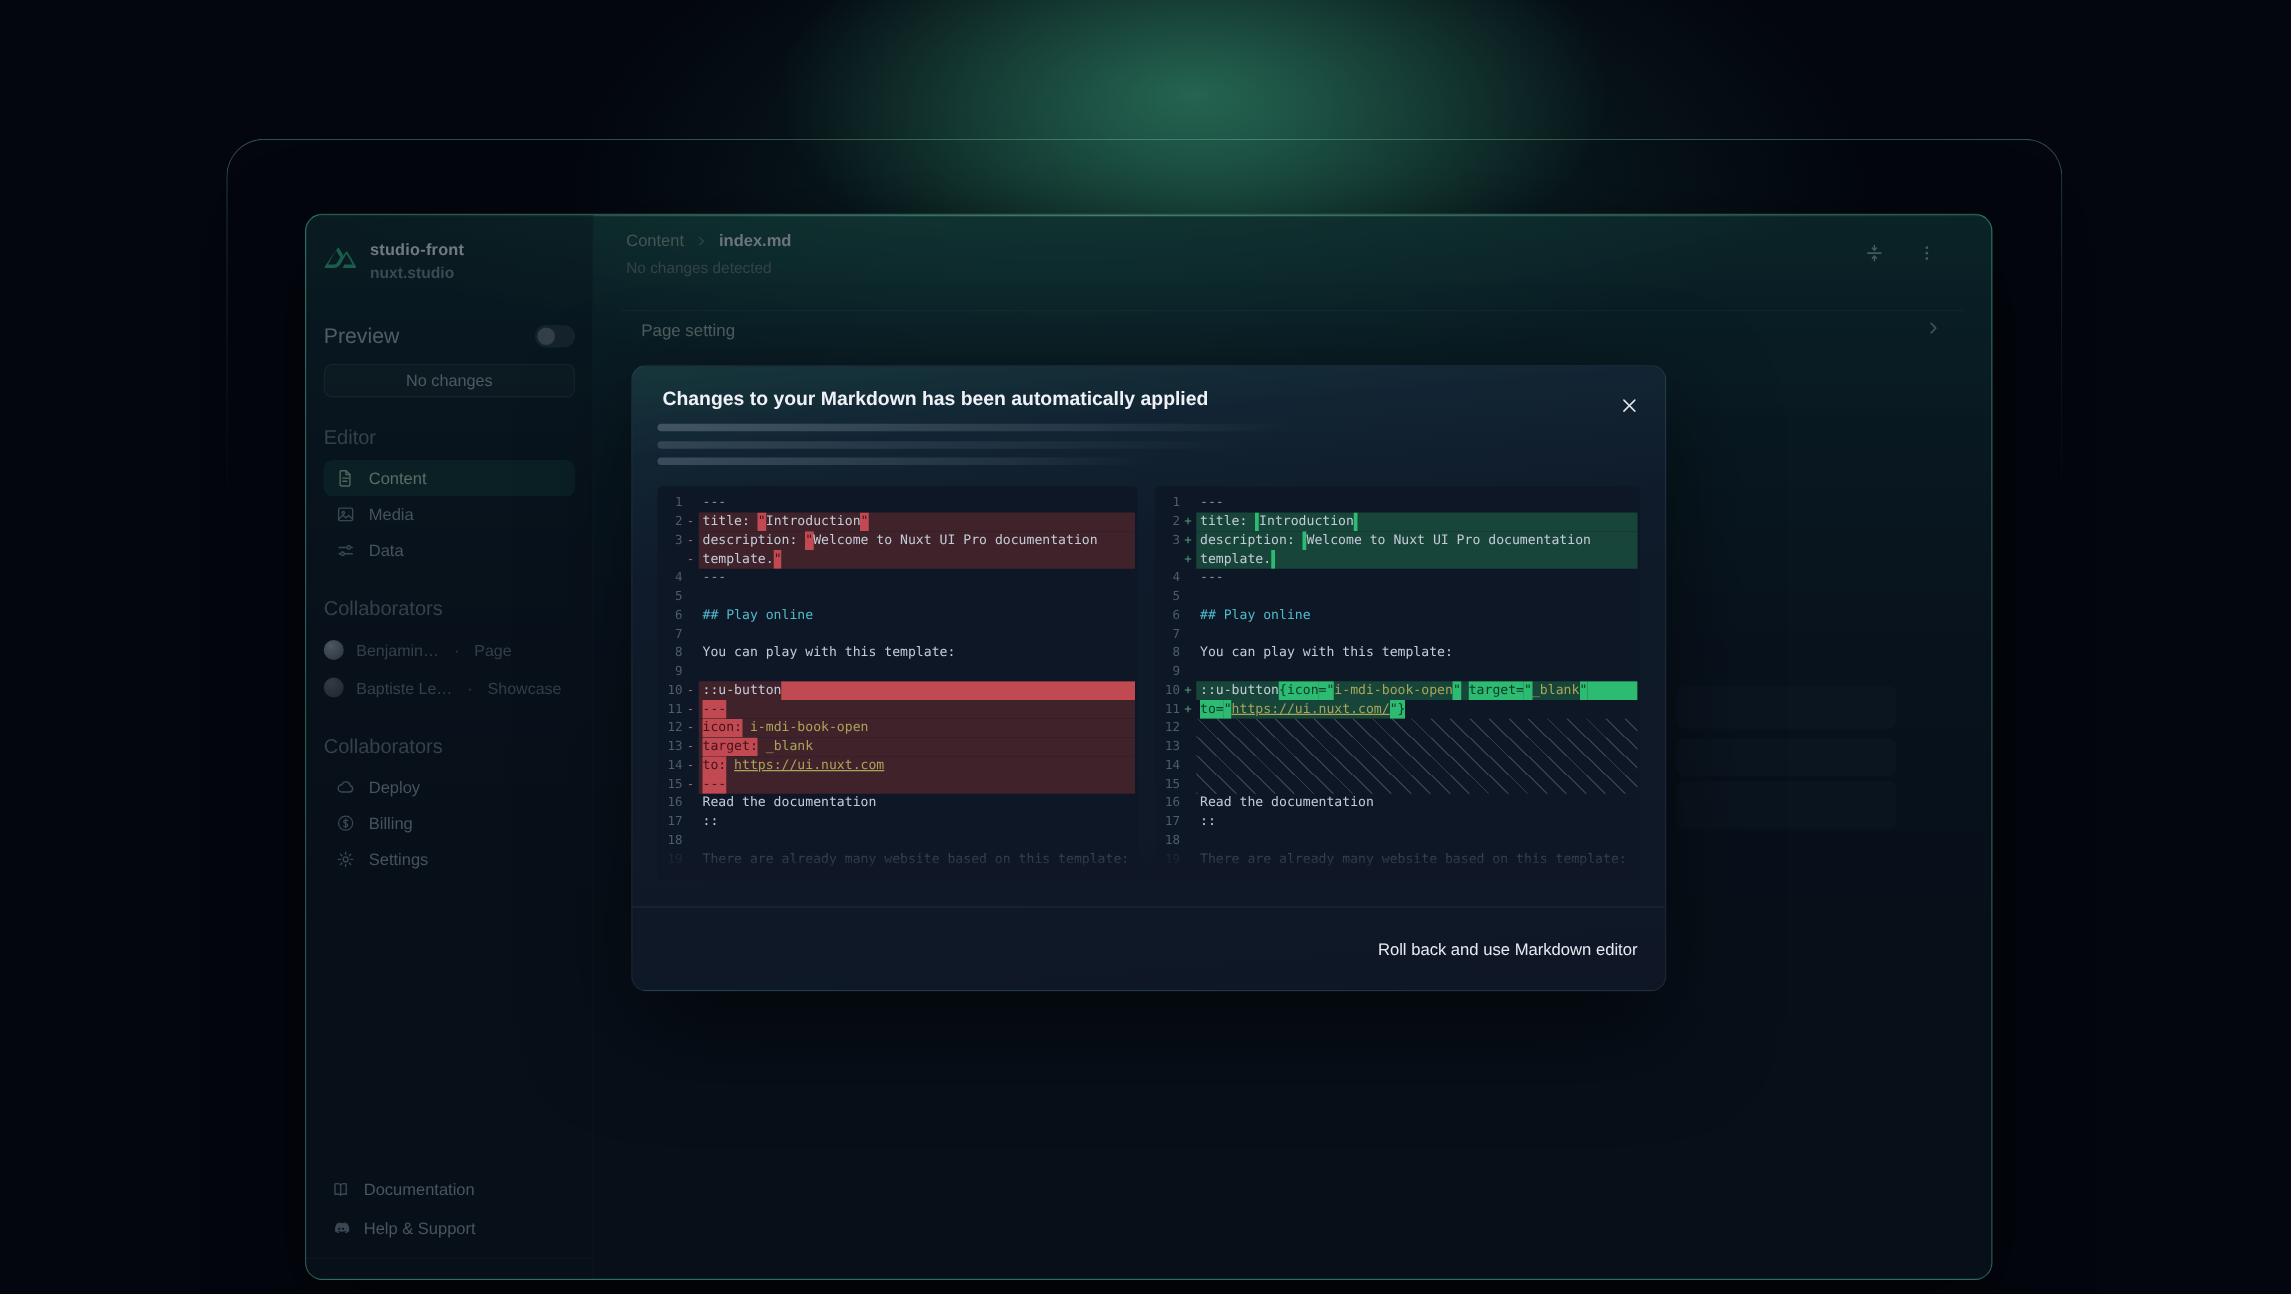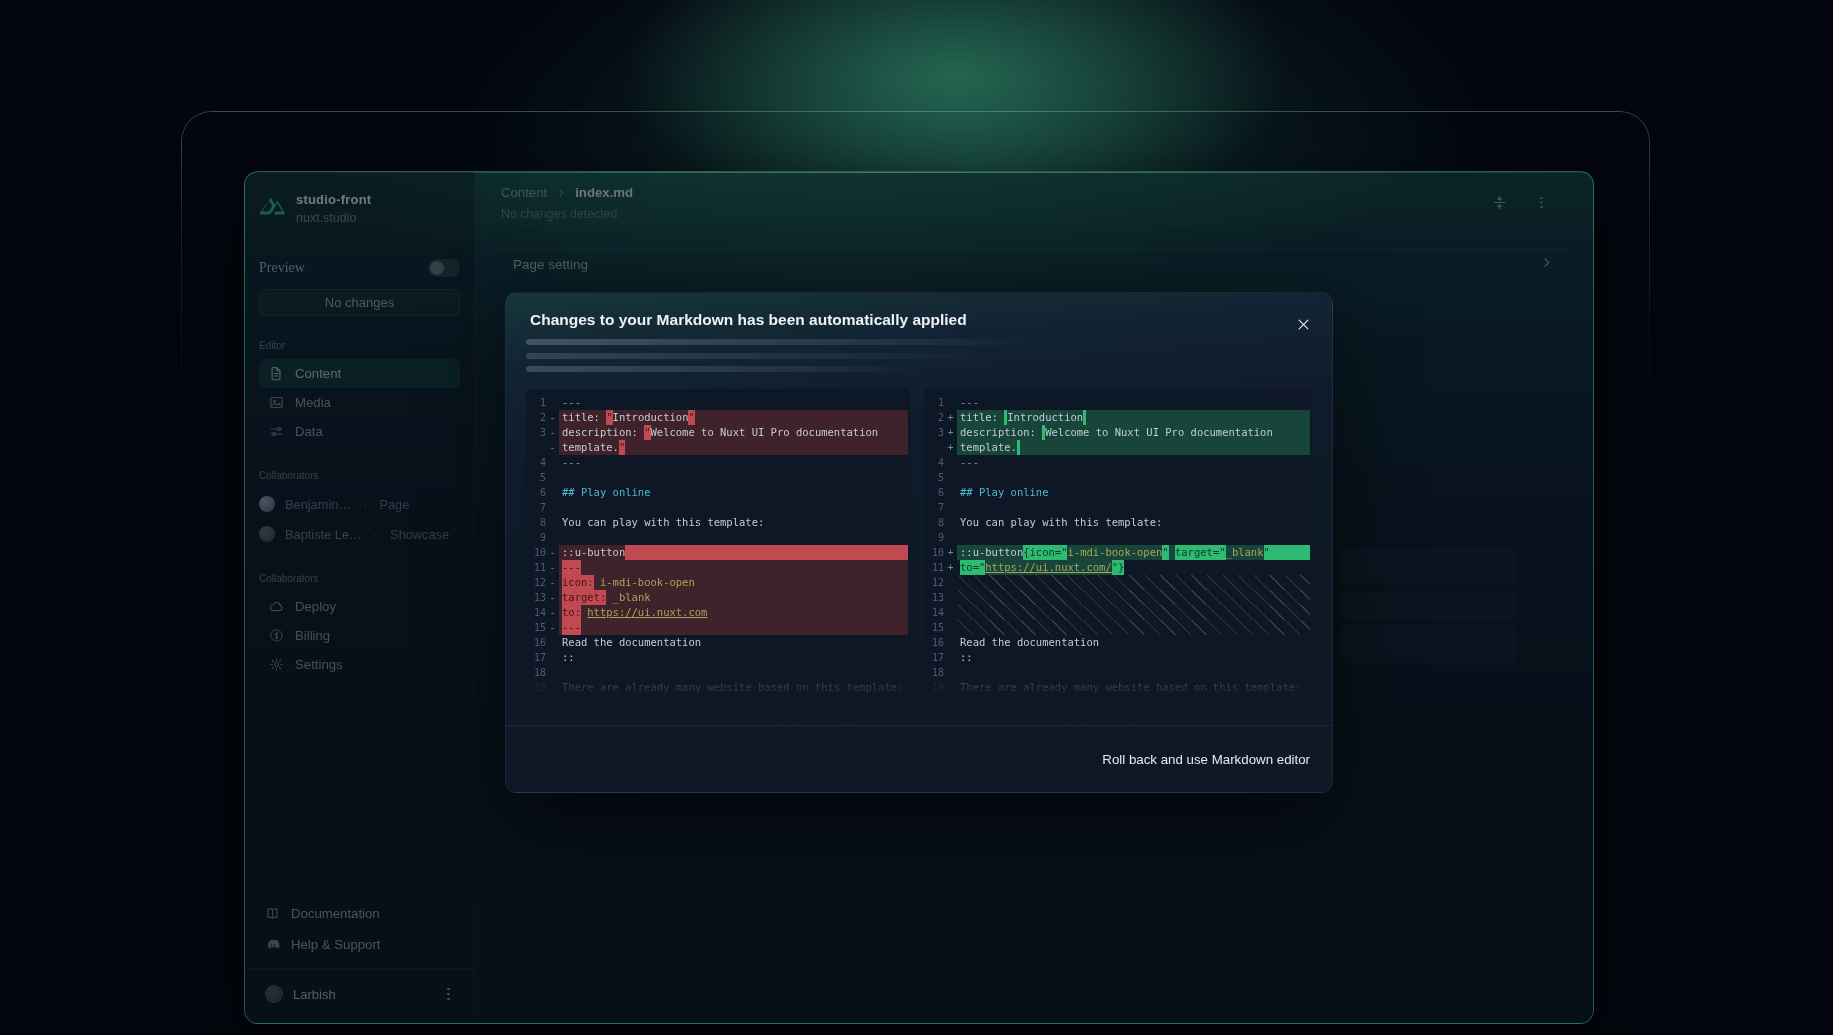--- a/index.html
+++ b/index.html
@@ -31,29 +31,29 @@
 
   .backdrop { position:absolute; inset:0; background:rgba(3,8,16,.45); z-index:5; }
 
   
   .sidebar { position:absolute; left:0; top:0; bottom:0; width:230px; padding:0 14px;
     background:rgba(12,21,31,.38); border-right:1px solid rgba(255,255,255,.05);
     display:flex; flex-direction:column; }
   .sb-header { display:flex; gap:10px; margin-top:20px; align-items:flex-start; }
   .sb-logo { width:27px; height:20px; margin-top:4px; flex:none; }
   .sb-proj-name { font-size:13px; font-weight:700; color:#cdd6de; letter-spacing:.2px; }
-  .sb-proj-org  { font-size:12.5px; color:#6d7d8b; margin-top:4px; }
+  .sb-proj-org  { font-size:12.5px; color:#6d7d8b; margin-top:4px;font-weight:bold; }
   .sb-preview { margin-top:34px; display:flex; align-items:center; justify-content:space-between; }
-  .sb-preview-label { font-size:14px; color:#93a0ad;font-family:Liberation Serif, serif; }
+  .sb-preview-label { font-size:17px; color:#93a0ad; }
   .toggle { width:32px; height:18px; border-radius:9px; background:rgba(255,255,255,.10); position:relative; }
   .toggle-knob { position:absolute; left:2px; top:2px; width:14px; height:14px; border-radius:50%; background:#5d6c7b; }
   .sb-nochanges { margin-top:12px; height:27px; border-radius:7px; border:1px solid rgba(255,255,255,.08);
     background:rgba(255,255,255,.03); color:#8d99a6; font-size:13px;
     display:flex; align-items:center; justify-content:center; }
-  .sb-label { margin:24px 0 8px 0; font-size:10px; color:#5e6e7b; }
+  .sb-label { margin:24px 0 8px 0; font-size:16px; color:#5e6e7b; }
   .sb-item { height:29px; display:flex; align-items:center; gap:10px; padding:0 10px;
     border-radius:7px; color:#7d8d9b; font-size:13.2px; }
   .sb-item .ic { width:16px; height:16px; color:#69798a; flex:none; display:flex; }
   .sb-item.active { background:rgba(46,164,120,.17); color:#a3beae; }
   .sb-item.active .ic { color:#8db2a0; }
   .sb-collab { height:30px; display:flex; align-items:center; gap:10px; font-size:12.8px; color:#5d6d7c; }
   .sb-collab .page { color:#596876; margin-left:2px; }
   .avatar { border-radius:50%; flex:none; }
   .av-16 { width:16px; height:16px; }
   .av-a { background:radial-gradient(circle at 35% 30%, #8b97a4, #4a5561); }
@@ -254,29 +254,20 @@
             <div class="sb-item">
               <span class="ic">
                 <svg width="16" height="16" viewBox="0 0 24 24" fill="currentColor">
                   <path d="M19.3 5.6A16.4 16.4 0 0 0 15.2 4.3l-.2.4c1.5.4 2.8 1 4 1.8a13.6 13.6 0 0 0-11.9 0c1.2-.8 2.5-1.4 4-1.8l-.2-.4c-1.5.3-2.8.7-4.1 1.3C4.7 8.8 4.1 12 4.4 15.1c1.5 1.1 3 1.8 4.4 2.2l.9-1.4c-.8-.3-1.5-.7-2.2-1.2l.5-.4a11.7 11.7 0 0 0 10 0l.5.4c-.7.5-1.4.9-2.2 1.2l.9 1.4c1.4-.4 2.9-1.1 4.4-2.2.4-3.6-.6-6.7-2.3-9.5zM9.7 13.5c-.7 0-1.3-.6-1.3-1.4s.6-1.4 1.3-1.4 1.3.6 1.3 1.4-.6 1.4-1.3 1.4zm4.6 0c-.7 0-1.3-.6-1.3-1.4s.6-1.4 1.3-1.4 1.3.6 1.3 1.4-.6 1.4-1.3 1.4z"></path>
                 </svg>
               </span>
               <span>Help &amp; Support</span>
             </div>
           </div>
         <div class="sb-divider"></div>
-        <div class="sb-user">
-          <div class="avatar"></div>
-          <span class="sb-user-name">Larbish</span>
-          <div class="kebab">
-              <i></i>
-              <i></i>
-              <i></i>
-            </div>
-        </div>
       </div>
     </aside>
 
     <main class="main">
       <div class="crumbs">
         <span class="crumb-a">Content</span>
         <span class="crumb-sep">
           <svg width="10" height="10" viewBox="0 0 24 24" fill="none" stroke="currentColor" stroke-width="2.6" stroke-linecap="round" stroke-linejoin="round">
               <path d="M9 5l7 7-7 7"></path>
             </svg>

